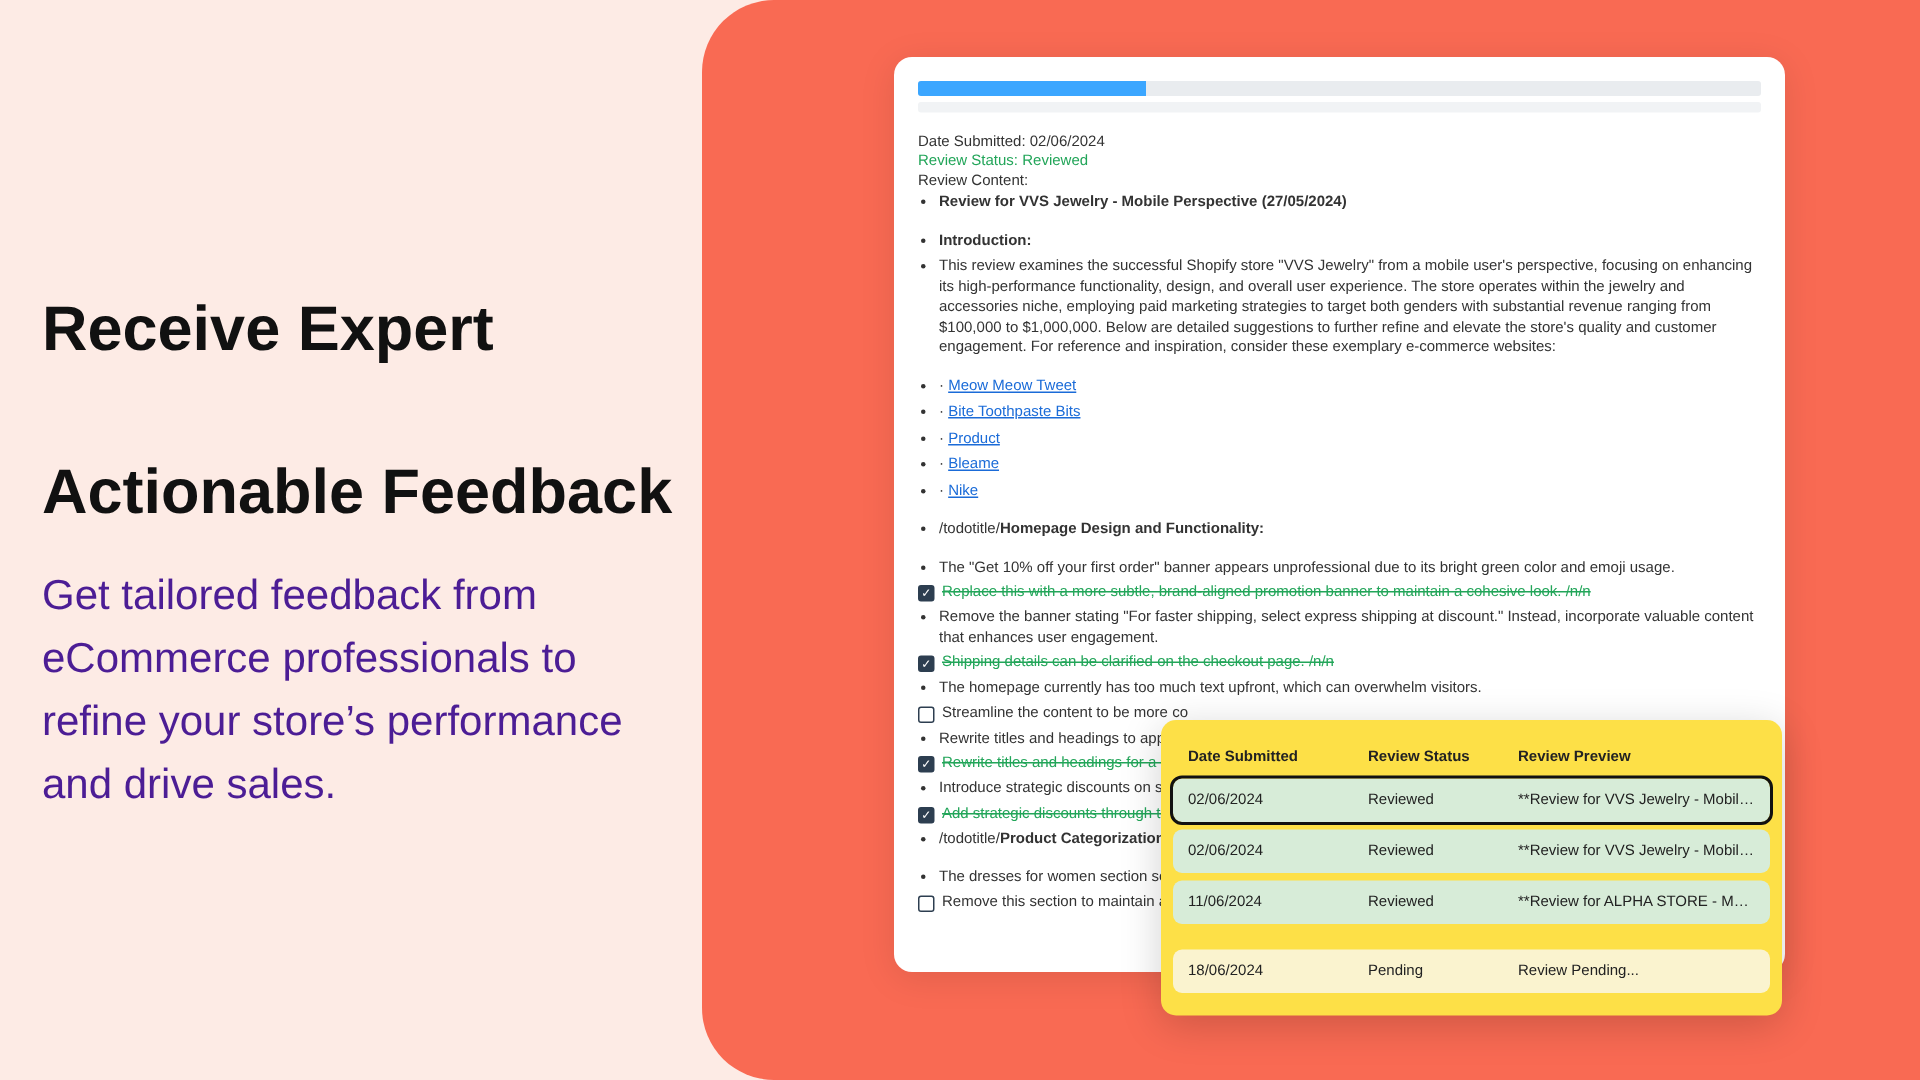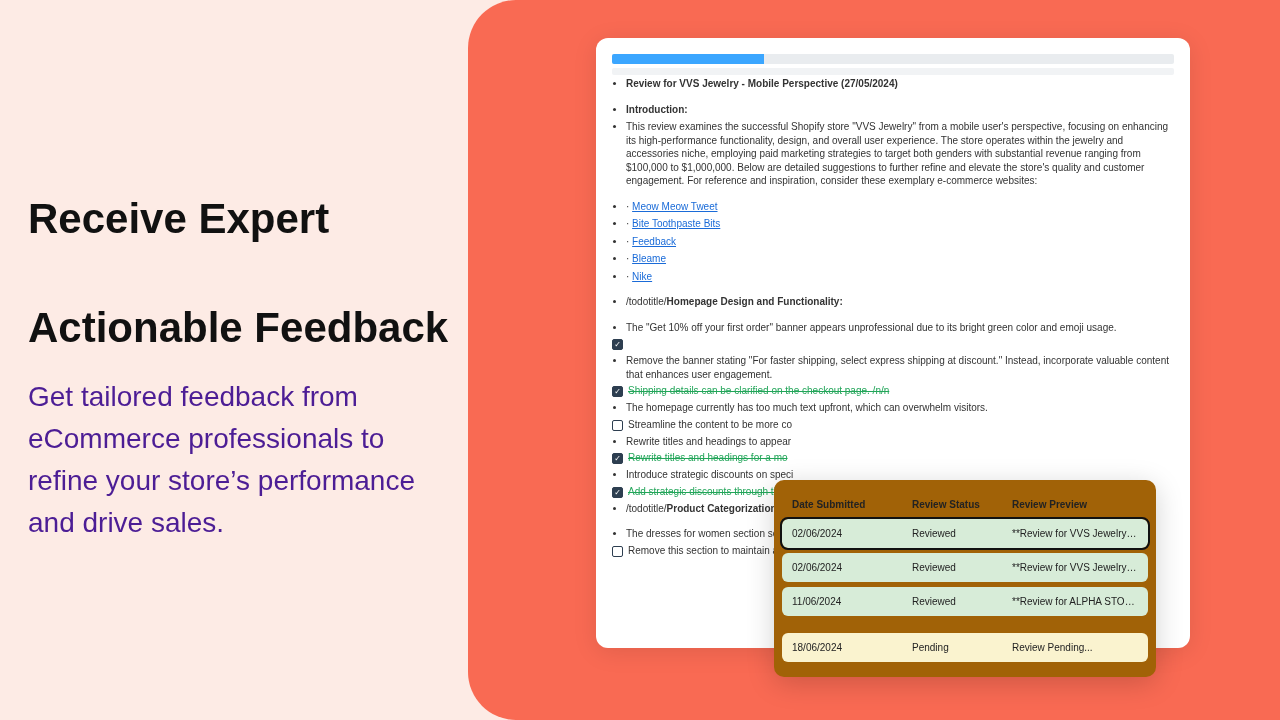--- a/index.html
+++ b/index.html
@@ -70,22 +70,22 @@
     display: inline-flex; align-items: center; justify-content: center;
     flex-shrink: 0; margin-top: 1px;
     font-size: 8px; color: #fff;
   }
   .chk.checked { background: #2d3e50; border-color: #2d3e50; }
   .chk.checked::after { content: "✓"; }
   .strike { color: #22a559; text-decoration: line-through; }
   .panel-table {
     position: absolute;
     left: 774px; top: 480px;
-    width: 382px;
-    background: #a16207;
+    width: 414px;
+    background: #fde047;
     border-radius: 10px;
     box-shadow: 0 6px 28px rgba(0,0,0,0.18);
     padding: 10px 8px;
     font-size: 10px;
   }
   .tbl-head, .tbl-row {
     display: grid;
     grid-template-columns: 120px 100px 1fr;
     align-items: center;
     padding: 9px 10px;
@@ -113,40 +113,50 @@
   </div>
   <div class="subhead">Get tailored feedback from eCommerce professionals to refine your store’s performance and drive sales.</div>
 </div>
 
 <div class="panel-main">
   <div class="progress-track">
       <div class="progress-fill"></div>
     </div>
   <div class="thin-bar"></div>
 
+  <div class="meta">
+    <div class="meta-line">
+      <span>Date Submitted: </span><span>02/06/2024</span>
+    </div>
+    <div class="meta-line status-green">
+      <span>Review Status: </span><span>Reviewed</span>
+    </div>
+    <div class="meta-line">Review Content:</div>
+  </div>
 
   <div class="review-body">
     <ul>
       <li class="strong">Review for VVS Jewelry - Mobile Perspective (27/05/2024)</li>
       <li class="blank"></li>
       <li class="strong">Introduction:</li>
       <li>This review examines the successful Shopify store "VVS Jewelry" from a mobile user's perspective, focusing on enhancing its high-performance functionality, design, and overall user experience. The store operates within the jewelry and accessories niche, employing paid marketing strategies to target both genders with substantial revenue ranging from $100,000 to $1,000,000. Below are detailed suggestions to further refine and elevate the store's quality and customer engagement. For reference and inspiration, consider these exemplary e-commerce websites:</li>
       <li class="blank"></li>
       <li>· <span class="link">Meow Meow Tweet</span></li>
       <li>· <span class="link">Bite Toothpaste Bits</span></li>
-      <li>· <span class="link">Feedback</span></li>
+      <li>· <span class="link">Product</span></li>
       <li>· <span class="link">Bleame</span></li>
       <li>· <span class="link">Nike</span></li>
       <li class="blank"></li>
       <li><span>/todotitle/</span><span class="strong">Homepage Design and Functionality:</span></li>
       <li class="blank"></li>
       <li>The "Get 10% off your first order" banner appears unprofessional due to its bright green color and emoji usage.</li>
     </ul>
     <div class="check-row">
         <span class="chk checked"></span>
+        <span class="strike">Replace this with a more subtle, brand-aligned promotion banner to maintain a cohesive look. /n/n</span>
       </div>
     <ul>
         <li>Remove the banner stating "For faster shipping, select express shipping at discount." Instead, incorporate valuable content that enhances user engagement.</li>
       </ul>
     <div class="check-row">
         <span class="chk checked"></span>
         <span class="strike">Shipping details can be clarified on the checkout page. /n/n</span>
       </div>
     <ul>
         <li>The homepage currently has too much text upfront, which can overwhelm visitors.</li>

